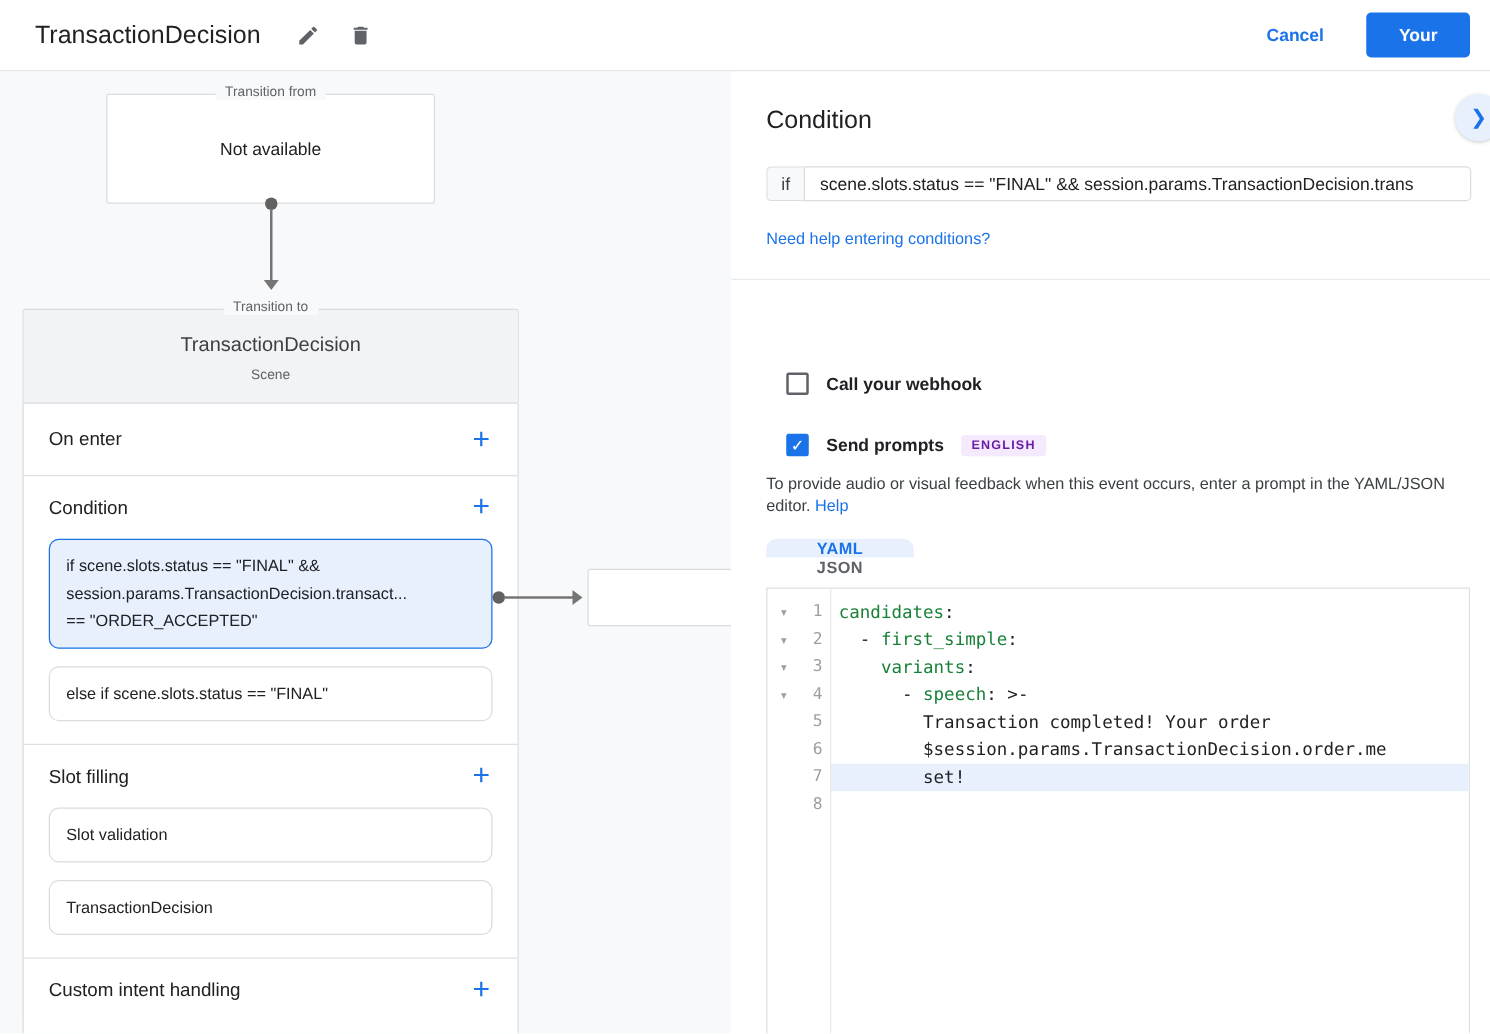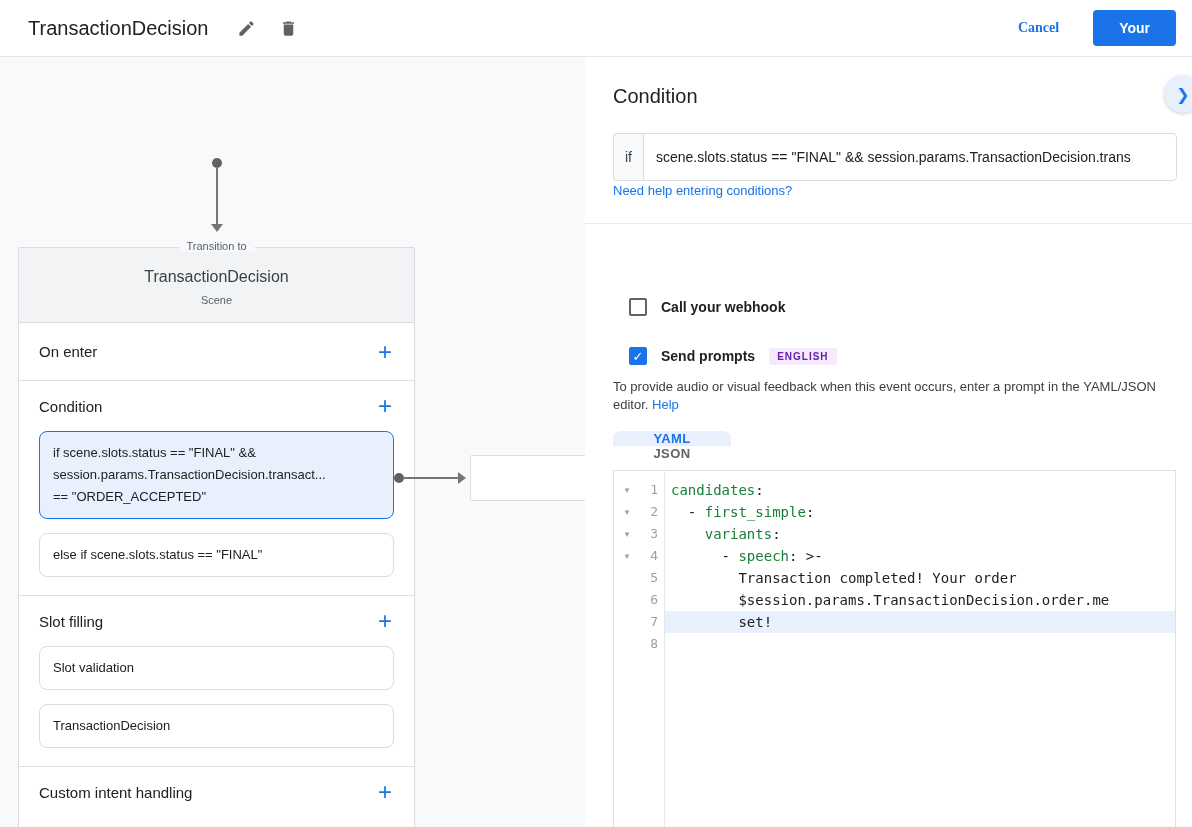--- a/index.html
+++ b/index.html
@@ -7,21 +7,21 @@
   *{box-sizing:border-box;}
   .app{position:relative;width:1192px;height:827px;overflow:hidden;background:#fff;}
 
   
   .topbar{position:absolute;top:0;left:0;right:0;height:57px;background:#fff;border-bottom:1px solid #e4e6e8;
           display:flex;align-items:center;justify-content:space-between;padding:0 16px 0 28px;z-index:10;}
   .title-group{display:flex;align-items:center;}
   .page-title{font-size:20px;font-weight:500;color:#202124;margin-right:24px;}
   .icon-btn{width:28px;height:28px;display:flex;align-items:center;justify-content:center;margin-right:14px;cursor:pointer;}
   .actions{display:flex;align-items:center;}
-  .btn-cancel{background:none;border:none;color:#1a73e8;font-size:14px;font-weight:700;margin-right:28px;cursor:pointer;font-family:Liberation Serif, serif;}
+  .btn-cancel{background:none;border:none;color:#1a73e8;font-size:14px;font-weight:700;margin-right:28px;cursor:pointer;font-family:Liberation Sans, sans-serif;}
   .btn-save{background:#1a73e8;color:#fff;border:none;border-radius:4px;font-size:14px;font-weight:700;padding:10px 26px;cursor:pointer;font-family:inherit;}
 
   
   .main{position:absolute;top:57px;left:0;right:0;bottom:0;display:flex;}
   .canvas{position:relative;width:585px;flex:none;background:#f8f9fa;overflow:hidden;}
   .panel{position:relative;flex:1;background:#fff;overflow:hidden;}
 
   
   .float-label{position:absolute;top:-8px;left:50%;transform:translateX(-50%);font-size:11px;color:#5f6368;
                background:#f8f9fa;padding:0 8px;white-space:nowrap;z-index:2;}
@@ -51,21 +51,21 @@
   .connector-h .dot{position:absolute;left:0;top:0;width:10px;height:10px;border-radius:50%;background:#616161;}
   .connector-h .line{position:absolute;left:9px;top:4px;width:57px;height:2px;background:#757575;}
   .connector-h .head{position:absolute;left:64px;top:-1px;width:0;height:0;border-top:6px solid transparent;border-bottom:6px solid transparent;border-left:8px solid #757575;}
   .target-box{position:absolute;left:470px;top:398px;width:130px;height:46px;background:#fff;border:1px solid #dadce0;border-radius:2px;}
 
   
   .panel-title{position:absolute;left:28px;top:28px;font-size:20px;font-weight:400;color:#202124;}
   .chevron-btn{position:absolute;top:18px;right:-10px;width:38px;height:38px;border-radius:50%;background:#e8f0fe;
                color:#1a73e8;display:flex;align-items:center;justify-content:center;font-size:16px;font-weight:700;
                cursor:pointer;box-shadow:0 1px 3px rgba(60,64,67,.25);}
-  .cond-row{position:absolute;left:28px;right:15px;top:76px;height:48px;display:flex;}
+  .cond-row{position:absolute;left:28px;right:15px;top:76px;height:28px;display:flex;}
   .if-cell{width:30px;border:1px solid #dadce0;border-right:none;border-radius:4px 0 0 4px;background:#f8f9fa;
            display:flex;align-items:center;justify-content:center;font-size:14px;color:#3c4043;}
   .cond-input{flex:1;border:1px solid #dadce0;border-radius:0 4px 4px 0;padding:0 12px;font-size:14px;color:#202124;
               font-family:"Liberation Sans","DejaVu Sans",sans-serif;outline:none;background:#fff;}
   .help-link{position:absolute;left:28px;top:126px;font-size:13px;color:#1a73e8;cursor:pointer;text-decoration:none;}
   .panel-divider{position:absolute;left:0;right:0;top:166px;height:1px;background:#e8eaed;}
   .when-heading{position:absolute;left:28px;top:196px;font-size:18px;font-weight:400;color:#202124;}
   .check-row{position:absolute;left:28px;display:flex;align-items:center;padding-left:16px;}
   .check-row.webhook{top:241px;}
   .check-row.prompts{top:290px;}
@@ -118,20 +118,24 @@
     <div class="actions">
       <button class="btn-cancel">Cancel</button>
       <button class="btn-save">Your</button>
     </div>
   </header>
 
   <div class="main">
 
     <div class="canvas">
 
+      <div class="tfrom-box">
+        <span class="float-label">Transition from</span>
+        <span>Not available</span>
+      </div>
 
       <div class="arrow-v">
         <span class="dot"></span>
           <span class="line"></span>
           <span class="head"></span>
       </div>
 
       <div class="scene-card">
         <span class="float-label">Transition to</span>
         <div class="scene-head">

